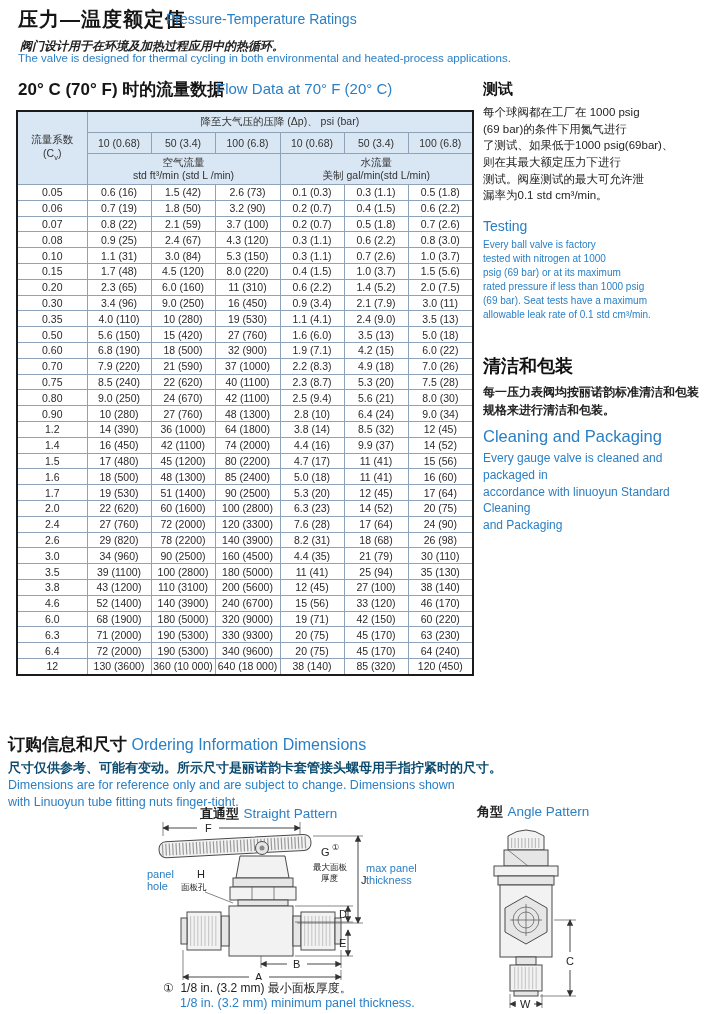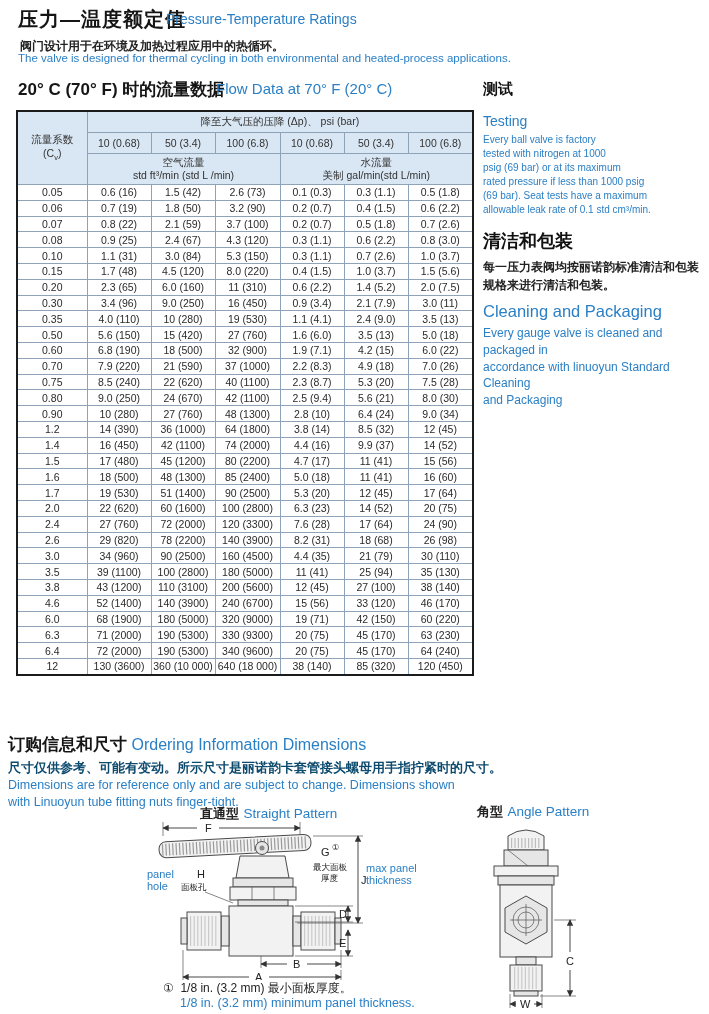--- a/index.html
+++ b/index.html
@@ -66,21 +66,21 @@
   .part{fill:#f2f2f2;stroke:#4a4a4a;stroke-width:1;}
   .part2{fill:#e6e6e6;stroke:#4a4a4a;stroke-width:1;}
   .dimline{stroke:#333;stroke-width:0.9;fill:none;}
   .thin{stroke:#555;stroke-width:0.7;fill:none;}
 </style>
 </head>
 <body>
 
 <div class="abs title-zh" style="left:18px;top:6px;">压力—温度额定值</div>
 <div class="abs title-en" style="left:166px;top:11px;">Pressure-Temperature Ratings</div>
-<div class="abs desc-zh" style="left:20px;top:38px;">阀门设计用于在环境及加热过程应用中的热循环。</div>
+<div class="abs desc-zh" style="left:20px;top:38px;font-style:italic;">阀门设计用于在环境及加热过程应用中的热循环。</div>
 <div class="abs desc-en" style="left:18px;top:52px;">The  valve is designed for thermal cycling in both environmental and heated-process applications.</div>
 
 <div class="abs flow-title-zh" style="left:18px;top:78px;">20° C (70° F) 时的流量数据</div>
 <div class="abs flow-title-en" style="left:216px;top:80px;">Flow Data at 70° F (20° C)</div>
 
 <table class="flow abs" style="left:16px;top:110px;">
   <colgroup>
     <col style="width:70px">
       <col style="width:64px">
       <col style="width:64px">
@@ -392,28 +392,34 @@
         <td>640 (18 000)</td>
         <td>38 (140)</td>
         <td>85 (320)</td>
         <td>120 (450)</td>
       </tr>
     </tbody>
 </table>
 
 <div class="abs" style="left:483px;top:80px;width:218px;">
   <div class="sb-h-zh">测试</div>
+  <div class="sb-p-zh pre">每个球阀都在工厂在 1000 psig
+(69 bar)的条件下用氮气进行
+了测试、如果低于1000 psig(69bar)、
+则在其最大额定压力下进行
+测试。阀座测试的最大可允许泄
+漏率为0.1 std cm³/min。</div>
   <div class="sb-h-en">Testing</div>
   <div class="sb-p-en pre">Every  ball  valve is factory
 tested with nitrogen at 1000
 psig (69 bar) or at its maximum
 rated pressure if less than 1000 psig
 (69 bar). Seat tests have a maximum
 allowable leak rate of 0.1 std cm³/min.</div>
-  <div class="sb-h-zh big" style="margin-top:12px;">清洁和包装</div>
+  <div class="sb-h-zh big" style="margin-top:32px;">清洁和包装</div>
   <div class="sb-p-zh bold pre">每一压力表阀均按丽诺韵标准清洁和包装
 规格来进行清洁和包装。</div>
   <div class="sb-h-en big" style="margin-top:8px;">Cleaning and Packaging</div>
   <div class="sb-p-en pre" style="font-size:12px;">Every gauge valve is cleaned and packaged in
 accordance with linuoyun Standard Cleaning
 and Packaging</div>
 </div>
 
 <div class="abs" style="left:8px;top:733px;">
   <span class="ord-title-zh">订购信息和尺寸</span>

